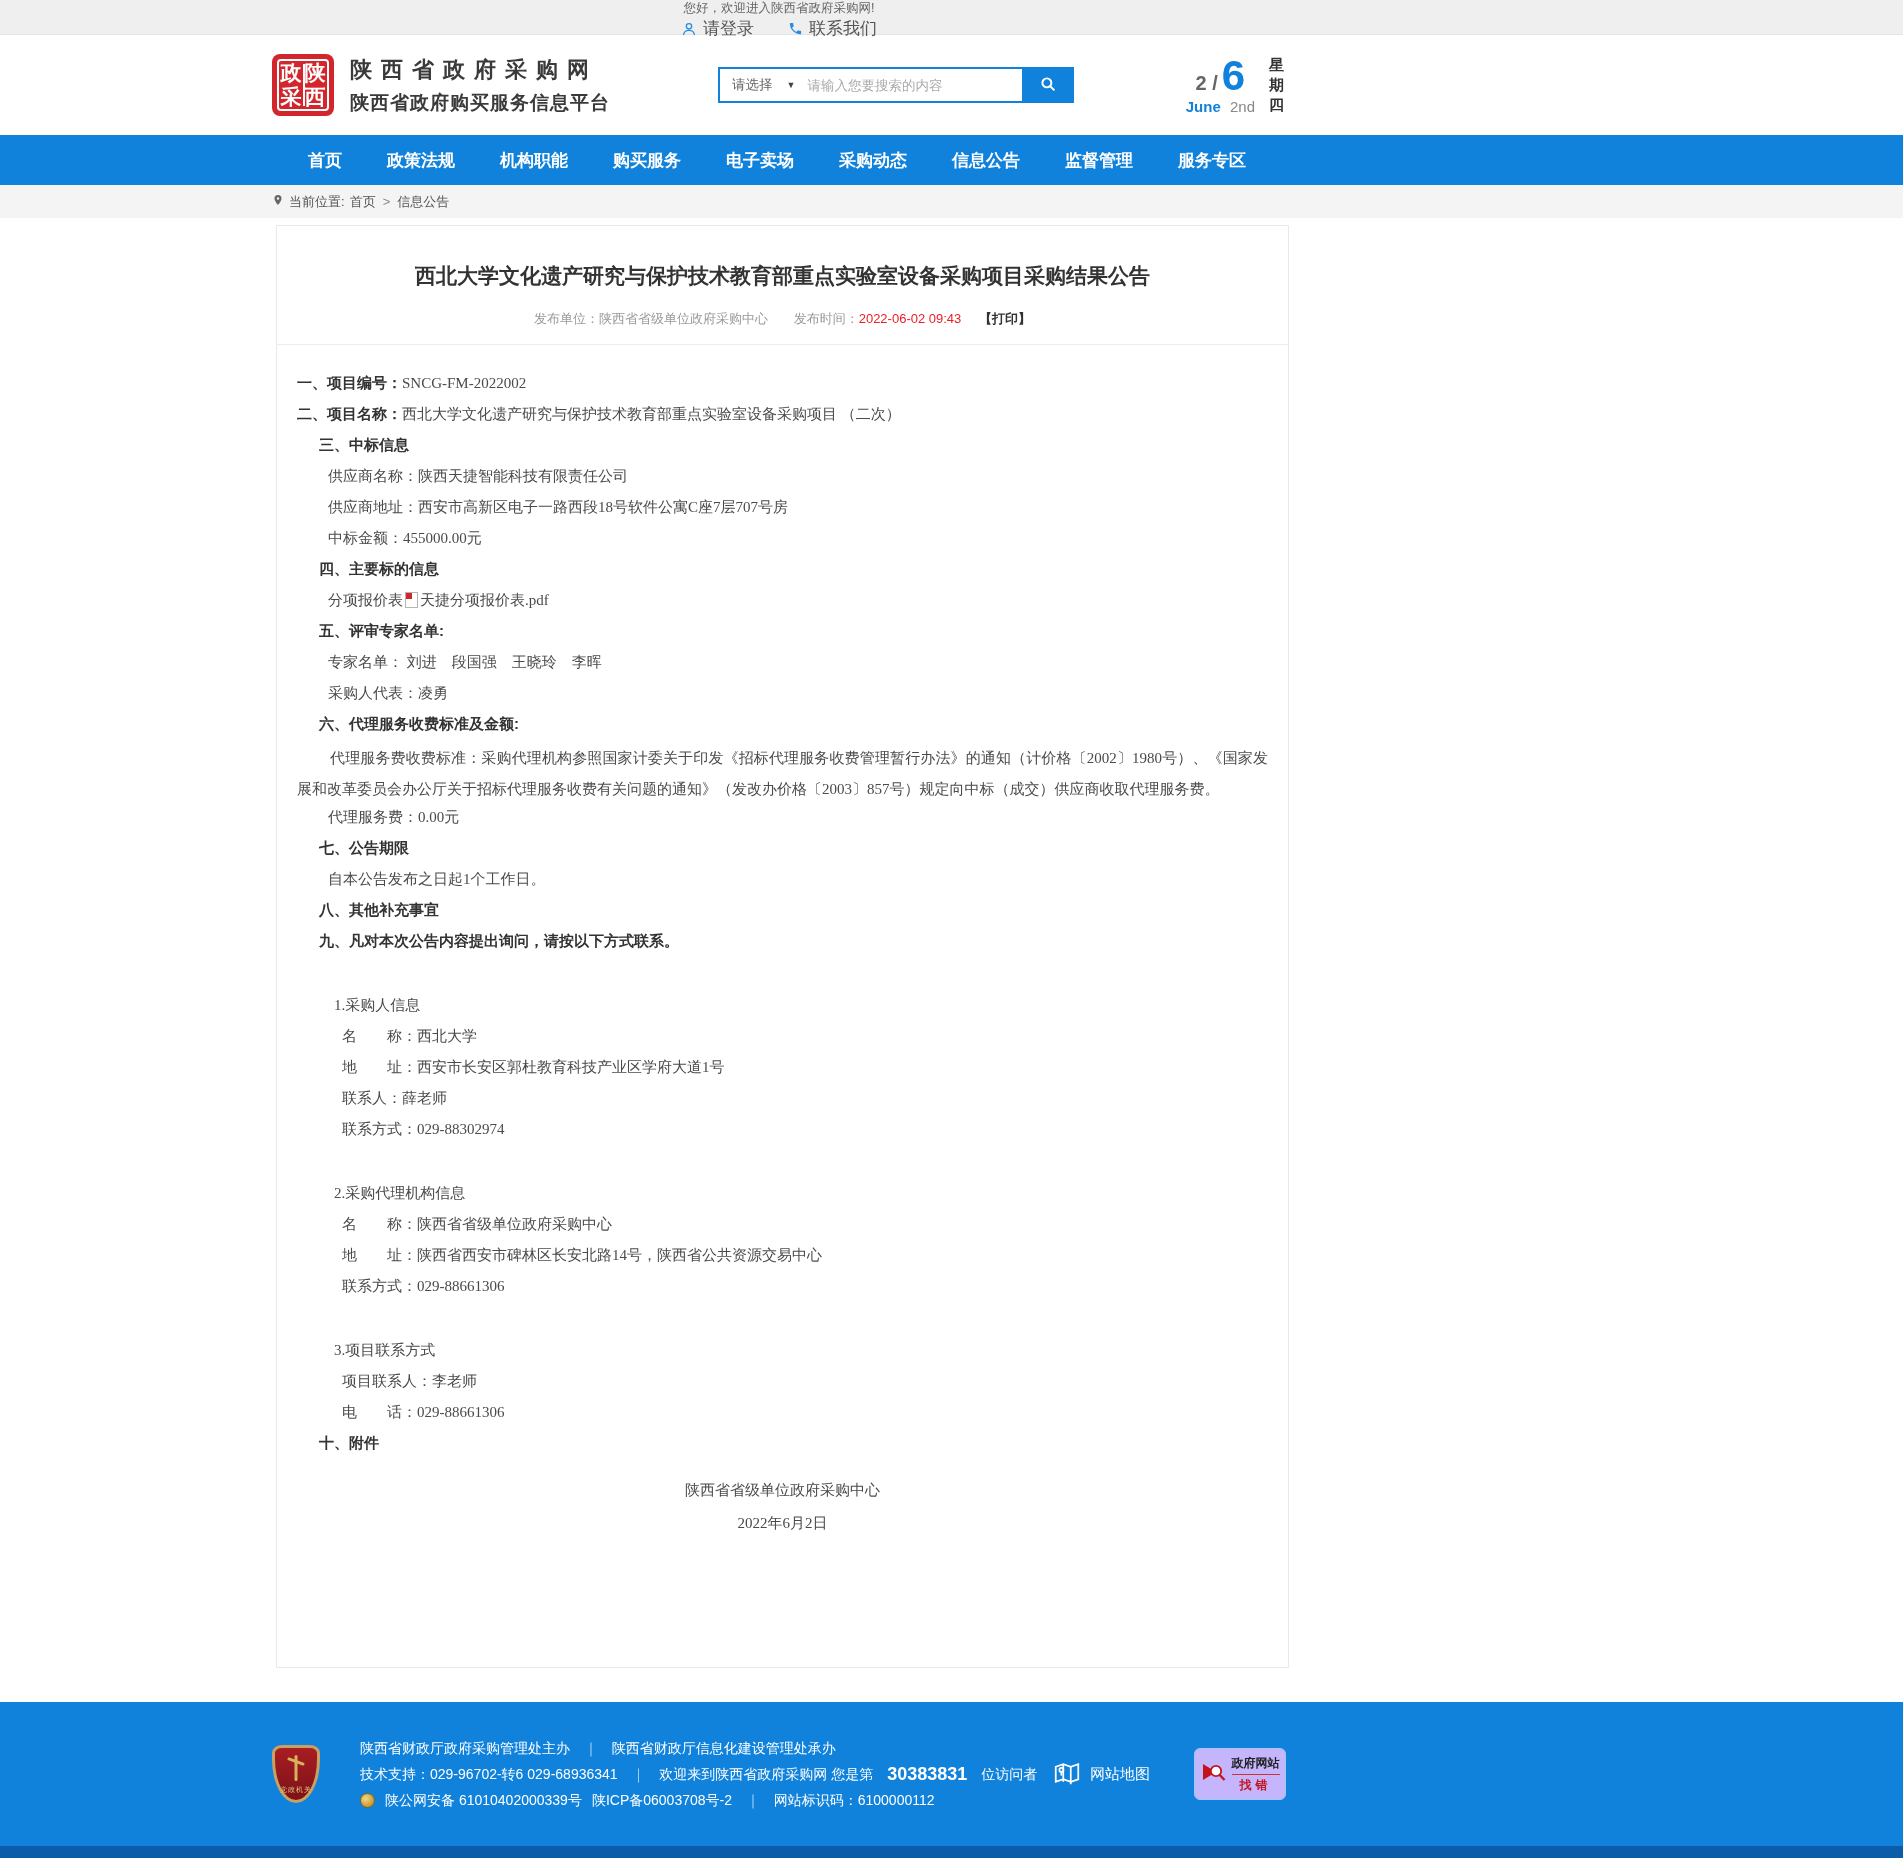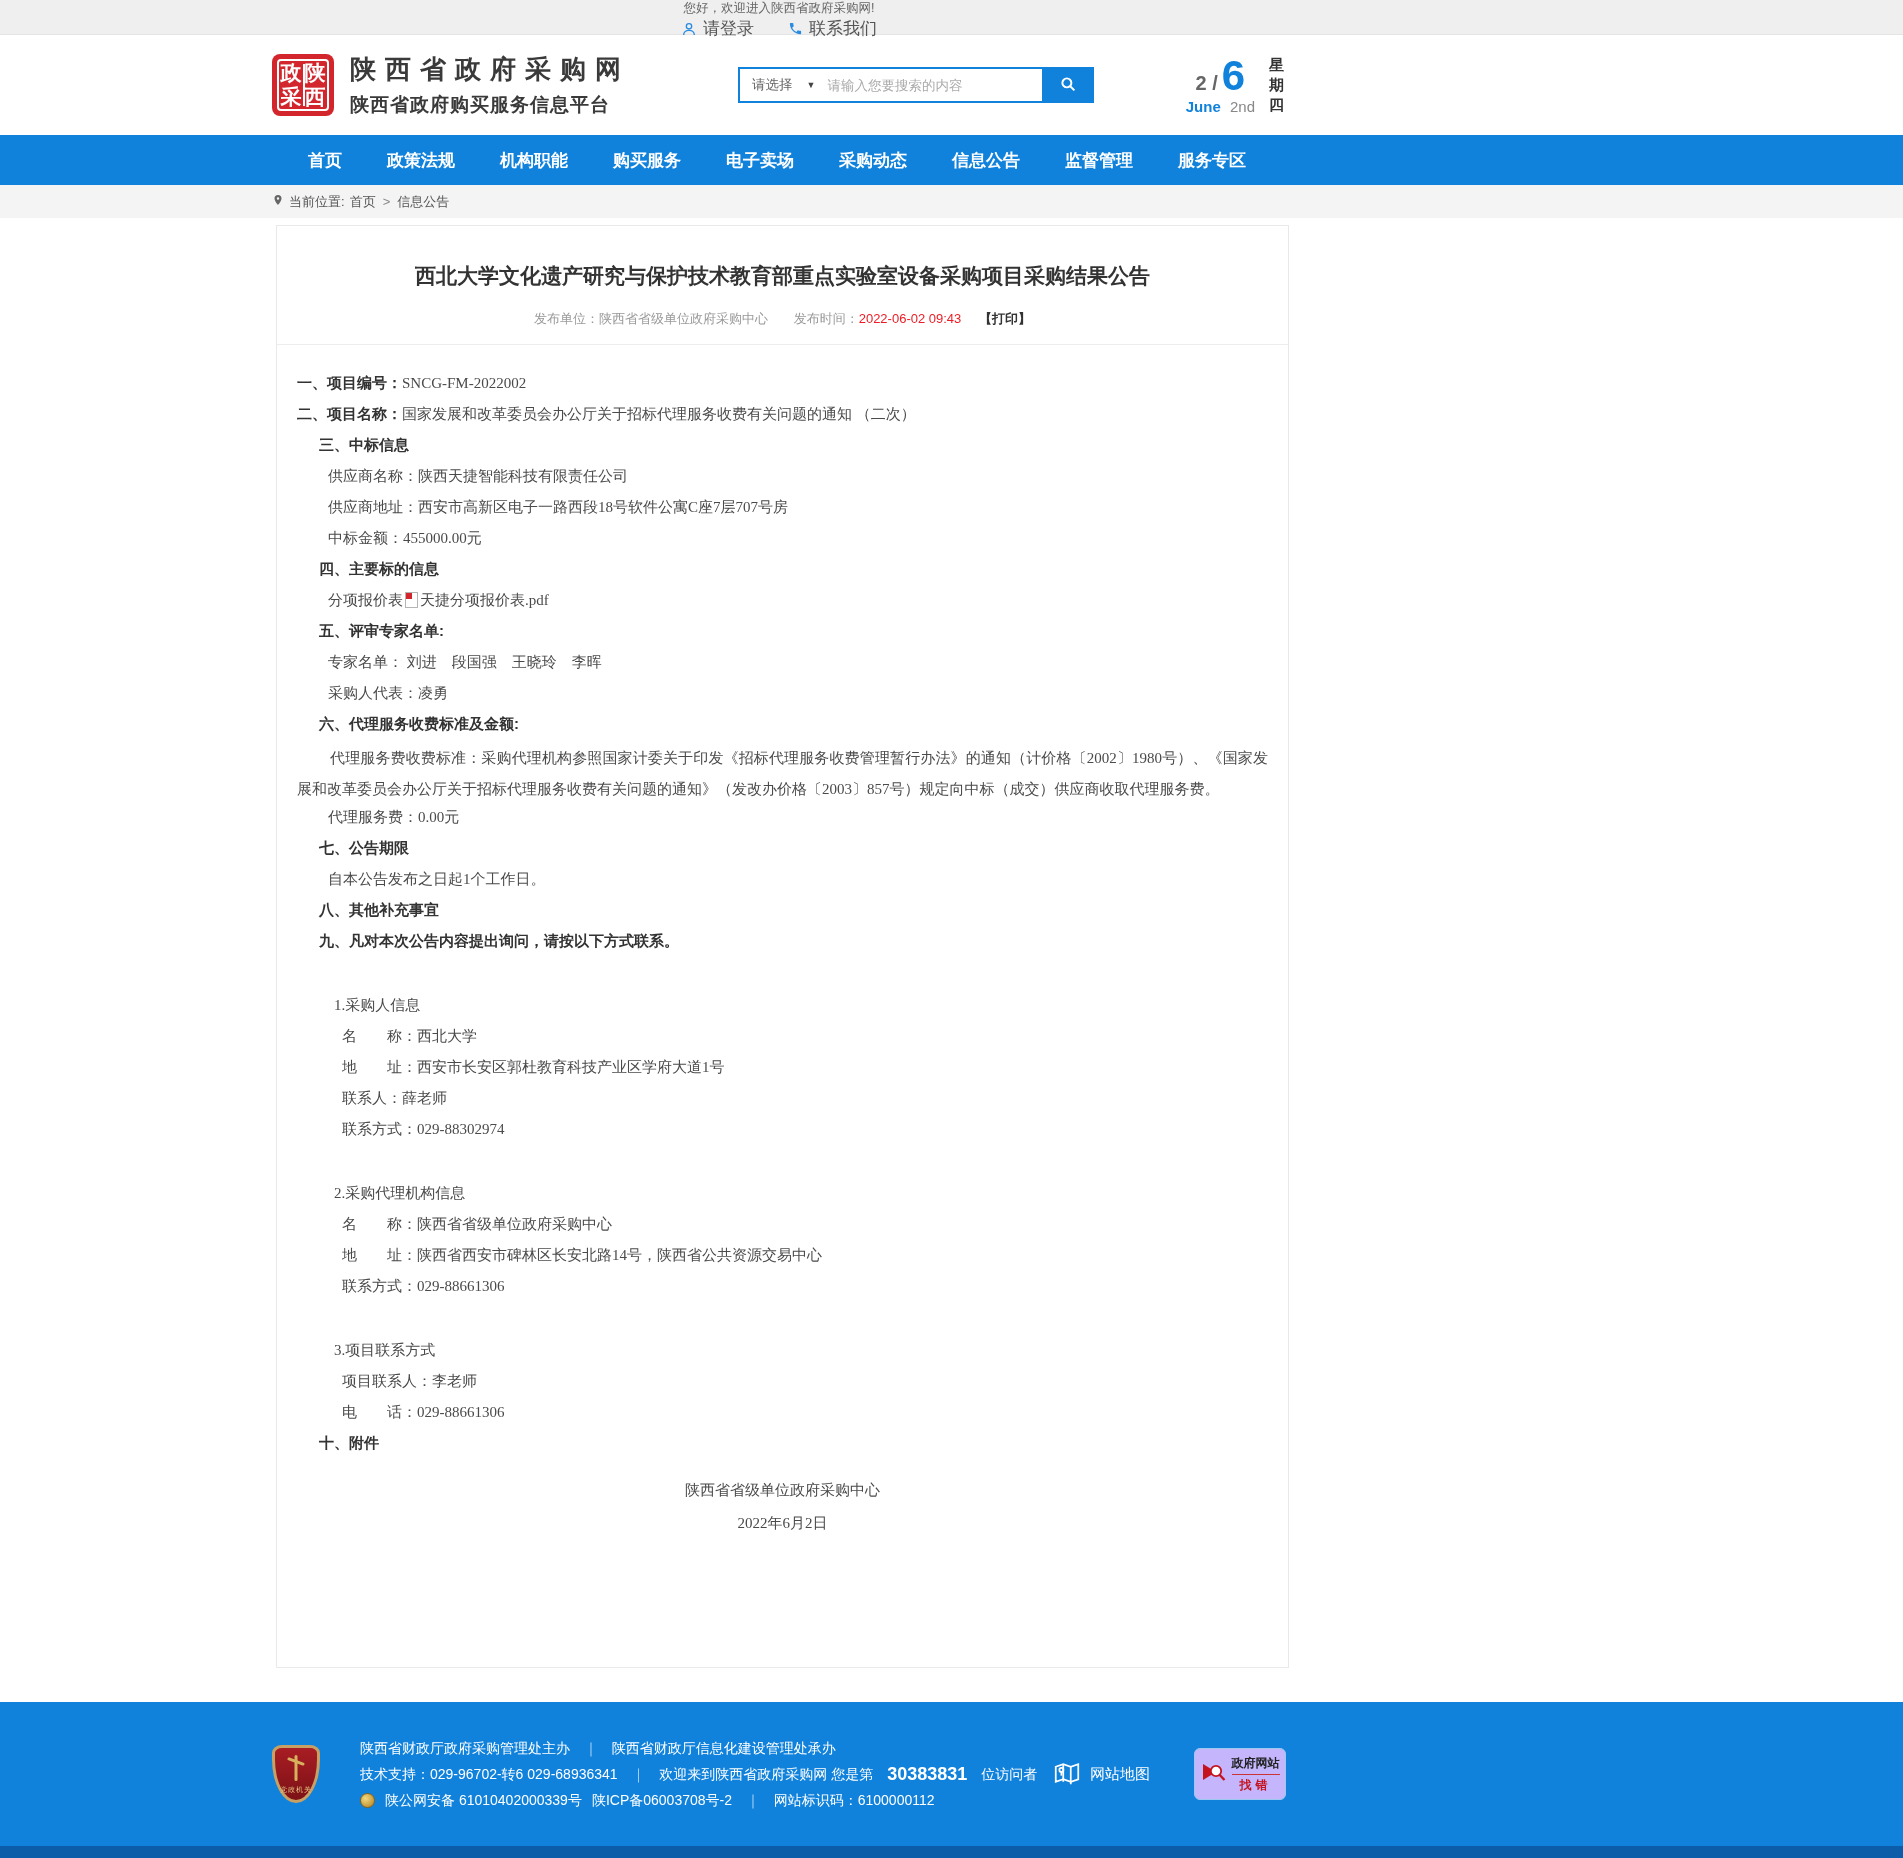--- a/index.html
+++ b/index.html
@@ -21,21 +21,21 @@
 
   
   .header { height:100px; background:#fff; }
   .header .shell { height:100%; display:flex; align-items:center; }
   .logo { width:62px; height:62px; background:#d2262c; border-radius:8px; padding:5px; flex:none; }
   .logo-inner { width:100%; height:100%; border:2px solid #fff; border-radius:4px;
     display:grid; grid-template-columns:1fr 1fr; position:relative; }
   .logo-inner:before { content:""; position:absolute; left:50%; top:3px; bottom:3px; width:2px; background:#fff; }
   .logo-char { color:#fff; font-weight:bold; font-size:21px; line-height:24px; text-align:center; }
   .titles { margin-left:16px; }
-  .site-name { font-size:26px; font-weight:bold; color:#3a3a3a; letter-spacing:9px; white-space:nowrap; }
+  .site-name { font-size:22px; font-weight:bold; color:#3a3a3a; letter-spacing:9px; white-space:nowrap; }
   .site-subtitle { font-size:19px; font-weight:bold; color:#3a3a3a; margin-top:5px; letter-spacing:1px; white-space:nowrap; }
   .search { margin-left:108px; width:356px; height:36px; border:2px solid #1082dc; display:flex; align-items:center; background:#fff; }
   .search-select { display:flex; align-items:center; gap:14px; padding:0 12px 0 12px; font-size:13.5px; color:#666; cursor:pointer; flex:none; }
   .search-caret { font-size:9px; color:#444; }
   .search-input { flex:1; border:none; outline:none; font-size:13.5px; color:#333; min-width:0;
     font-family:"Liberation Sans",sans-serif; }
   .search-input::placeholder { color:#aaa; }
   .search-btn { width:52px; height:36px; margin:-2px -2px -2px 0; border:none; background:#1082dc; cursor:pointer;
     display:flex; align-items:center; justify-content:center; flex:none; }
   .date-block { margin-left:auto; display:flex; align-items:center; }
@@ -215,21 +215,21 @@
   <div class="article-title">西北大学文化遗产研究与保护技术教育部重点实验室设备采购项目采购结果公告</div>
   <div class="article-meta">
     <span>发布单位：</span><span>陕西省省级单位政府采购中心</span><span class="meta-gap"></span>
     <span>发布时间：</span><span class="meta-time">2022-06-02 09:43</span>
     <span class="meta-print">【打印】</span>
   </div>
   <hr class="article-divider">
 
   <div class="article-body">
     <div class="line h0"><span>一、项目编号：</span><span class="serif">SNCG-FM-2022002</span></div>
-    <div class="line h0"><span>二、项目名称：</span><span class="serif">国家发展和改革委员会办公厅关于招标代理服务收费有关问题的通知 （二次）</span></div>
+    <div class="line h0"><span>二、项目名称：</span><span class="serif">西北大学文化遗产研究与保护技术教育部重点实验室设备采购项目 （二次）</span></div>
     <div class="line h1">三、中标信息</div>
     <div class="line detail">供应商名称：陕西天捷智能科技有限责任公司</div>
     <div class="line detail">供应商地址：西安市高新区电子一路西段18号软件公寓C座7层707号房</div>
     <div class="line detail">中标金额：455000.00元</div>
     <div class="line h1">四、主要标的信息</div>
     <div class="line detail">
       <span>分项报价表</span><span class="pdf-icon"></span><span class="attach-link">天捷分项报价表.pdf</span>
     </div>
     <div class="line h1">五、评审专家名单:</div>
     <div class="line detail">专家名单：  刘进　段国强　王晓玲　李晖</div>

